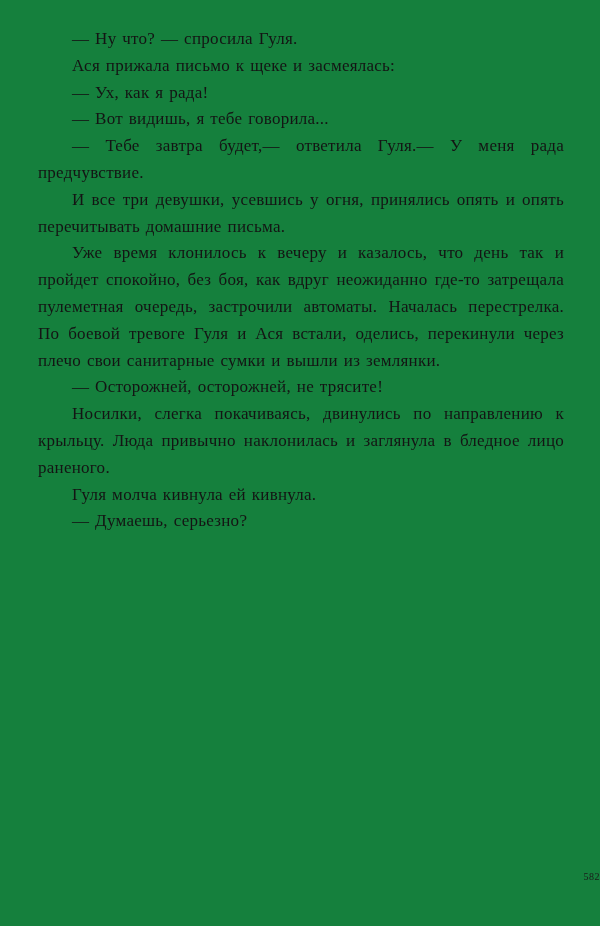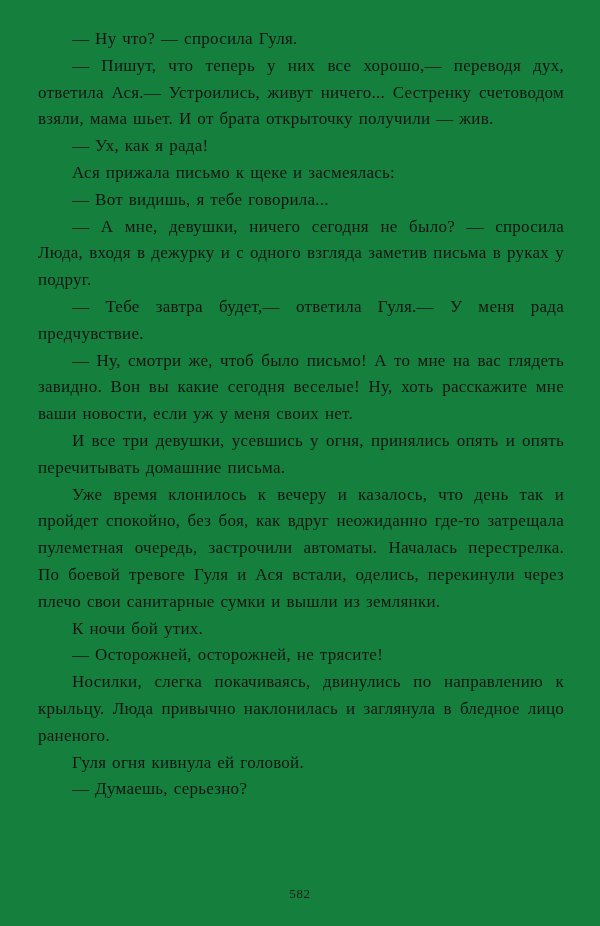--- a/index.html
+++ b/index.html
@@ -30,44 +30,40 @@
     text-indent: 34px;
     text-align: justify;
     font-size: 17px;
     line-height: 26.8px;
     letter-spacing: 0.015em;
     word-spacing: 0.08em;
     color: #141414;
   }
   .page-number {
     position: absolute;
-    bottom: 24px;
+    bottom: 44px;
     left: 0;
     right: 0;
-    text-align: center;
-    font-size: 13px;
+    text-align: right;
+    font-size: 10px;
     letter-spacing: 0.05em;
     color: #1a1a1a;
   }
 </style>
 </head>
 <body>
 
 <div class="page">
   <div class="text-block">
       <p class="para">— Ну что? — спросила Гуля.</p>
-      <p class="para">— Пишут, что теперь у них все хорошо,— переводя дух, ответила Ася.— Устроились, живут ничего... Сестренку счетоводом взяли, мама шьет. И от брата открыточку получили — жив.</p>
+      <p class="para">Ася прижала письмо к щеке и засмеялась:</p>
       <p class="para">— Ух, как я рада!</p>
-      <p class="para">Ася прижала письмо к щеке и засмеялась:</p>
       <p class="para">— Вот видишь, я тебе говорила...</p>
-      <p class="para">— А мне, девушки, ничего сегодня не было? — спросила Люда, входя в дежурку и с одного взгляда заметив письма в руках у подруг.</p>
       <p class="para">— Тебе завтра будет,— ответила Гуля.— У меня рада предчувствие.</p>
-      <p class="para">— Ну, смотри же, чтоб было письмо! А то мне на вас глядеть завидно. Вон вы какие сегодня веселые! Ну, хоть расскажите мне ваши новости, если уж у меня своих нет.</p>
       <p class="para">И все три девушки, усевшись у огня, принялись опять и опять перечитывать домашние письма.</p>
       <p class="para">Уже время клонилось к вечеру и казалось, что день так и пройдет спокойно, без боя, как вдруг неожиданно где-то затрещала пулеметная очередь, застрочили автоматы. Началась перестрелка. По боевой тревоге Гуля и Ася встали, оделись, перекинули через плечо свои санитарные сумки и вышли из землянки.</p>
-      <p class="para">К ночи бой утих.</p>
       <p class="para">— Осторожней, осторожней, не трясите!</p>
       <p class="para">Носилки, слегка покачиваясь, двинулись по направлению к крыльцу. Люда привычно наклонилась и заглянула в бледное лицо раненого.</p>
-      <p class="para">Гуля огня кивнула ей головой.</p>
+      <p class="para">Гуля молча кивнула ей кивнула.</p>
       <p class="para">— Думаешь, серьезно?</p>
     </div>
   <div class="page-number">582</div>
 </div>
 
 </body></html>

